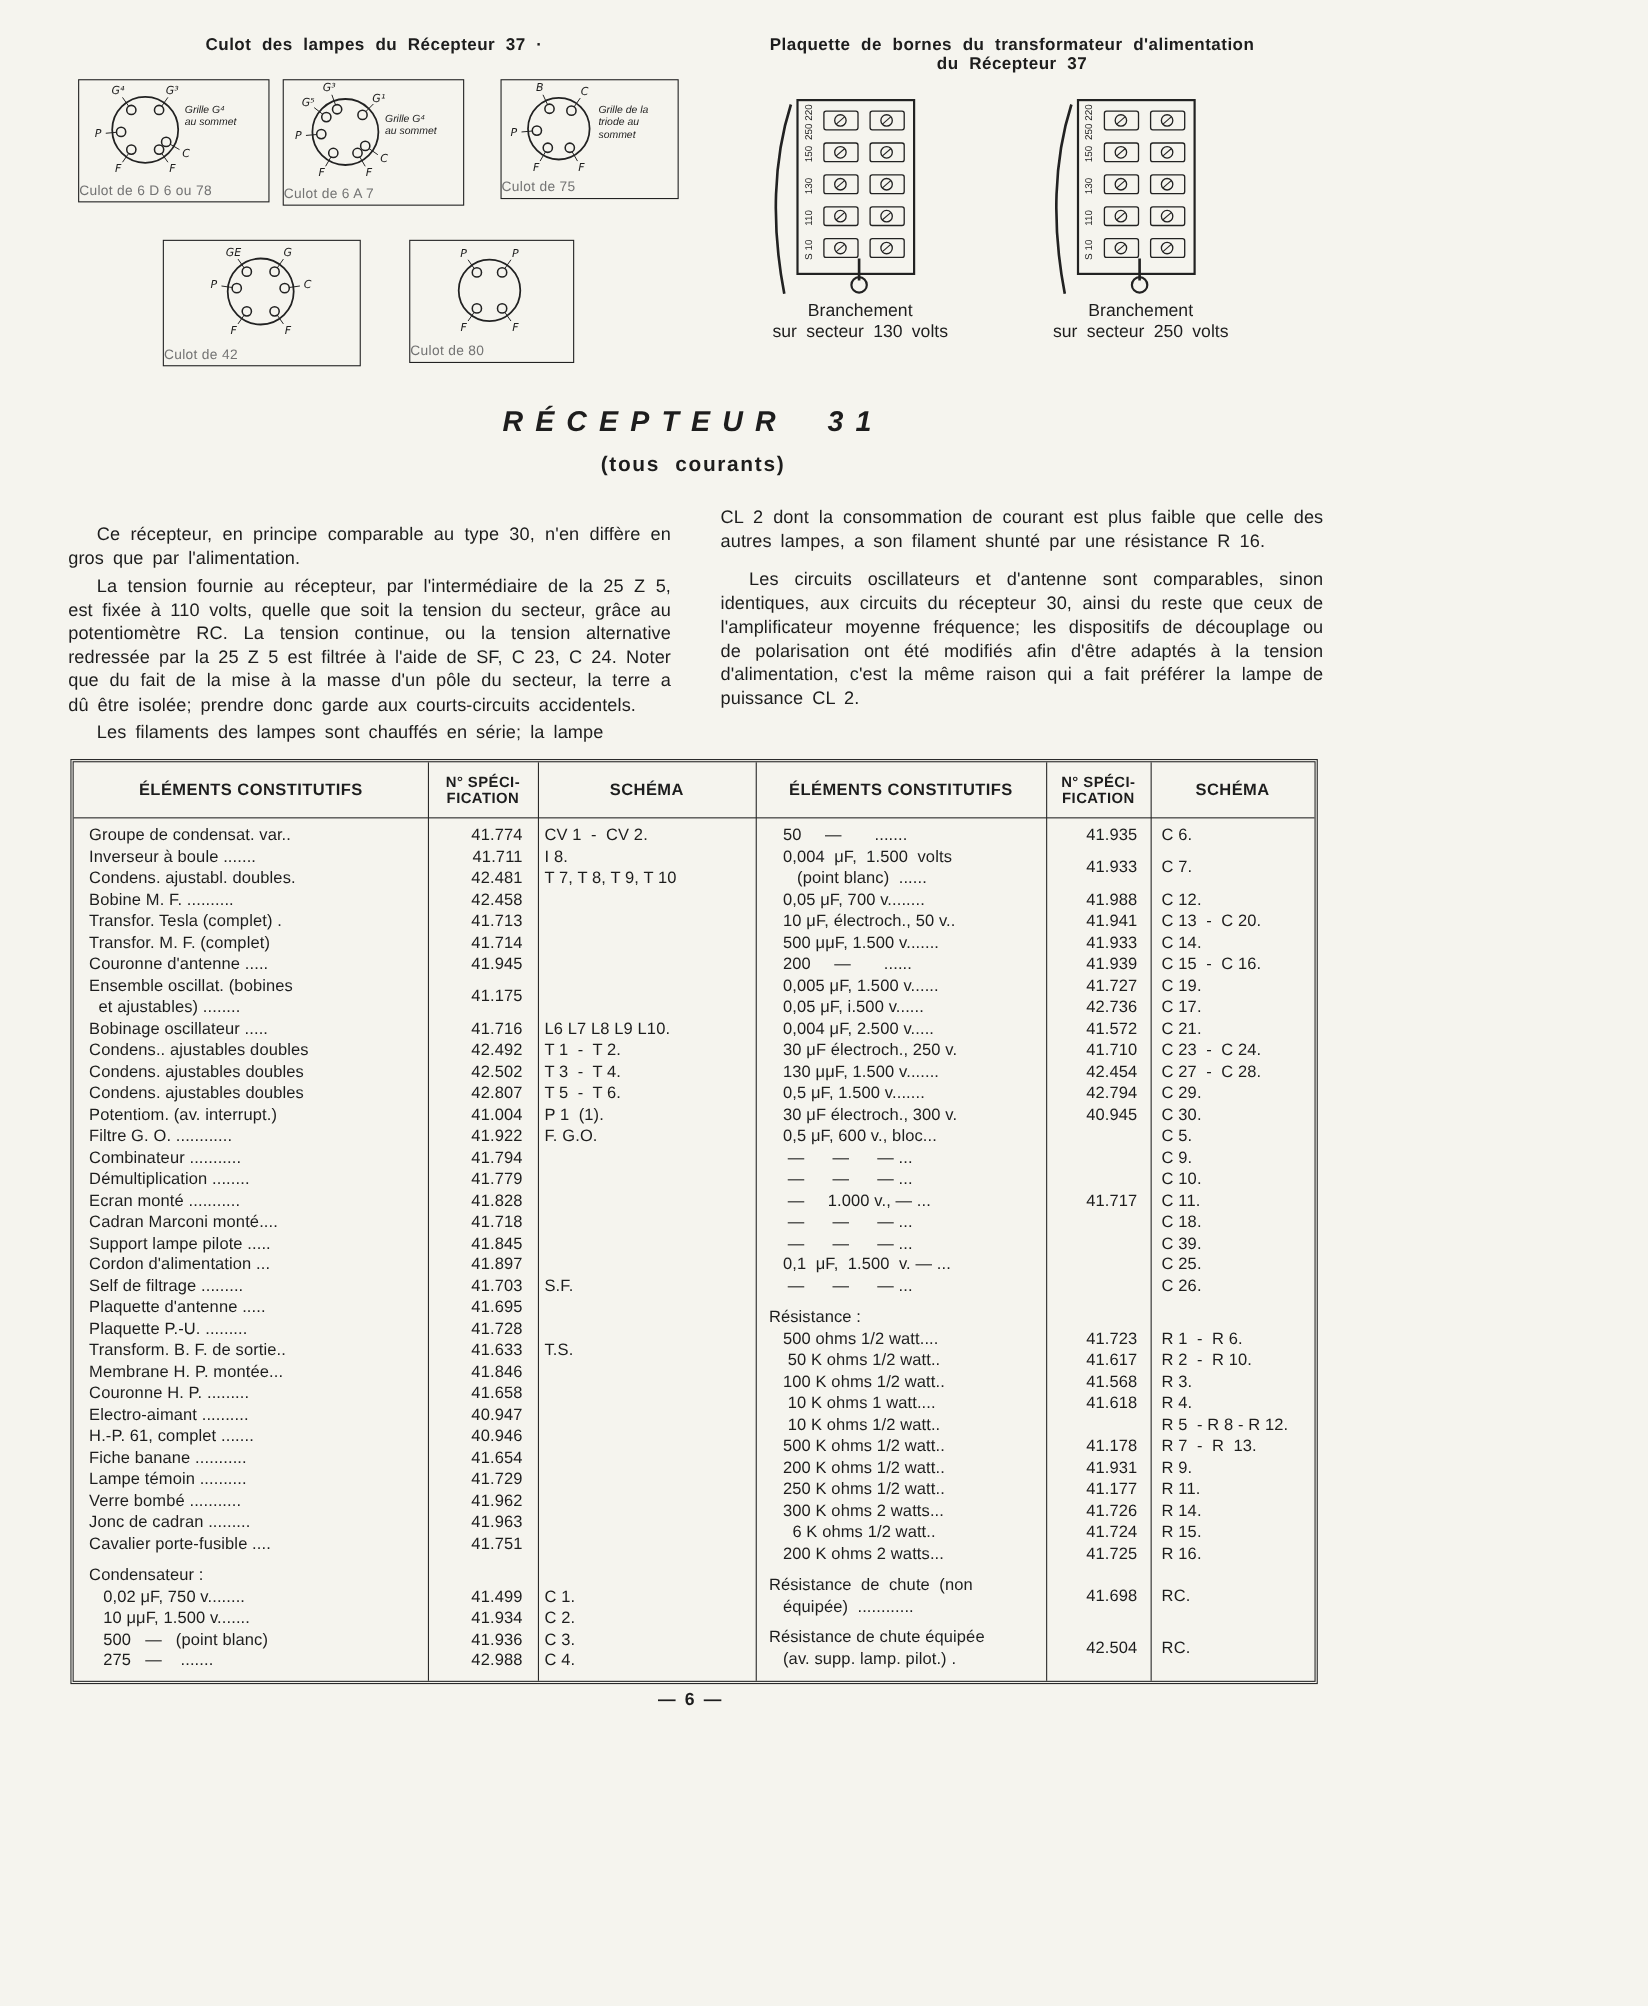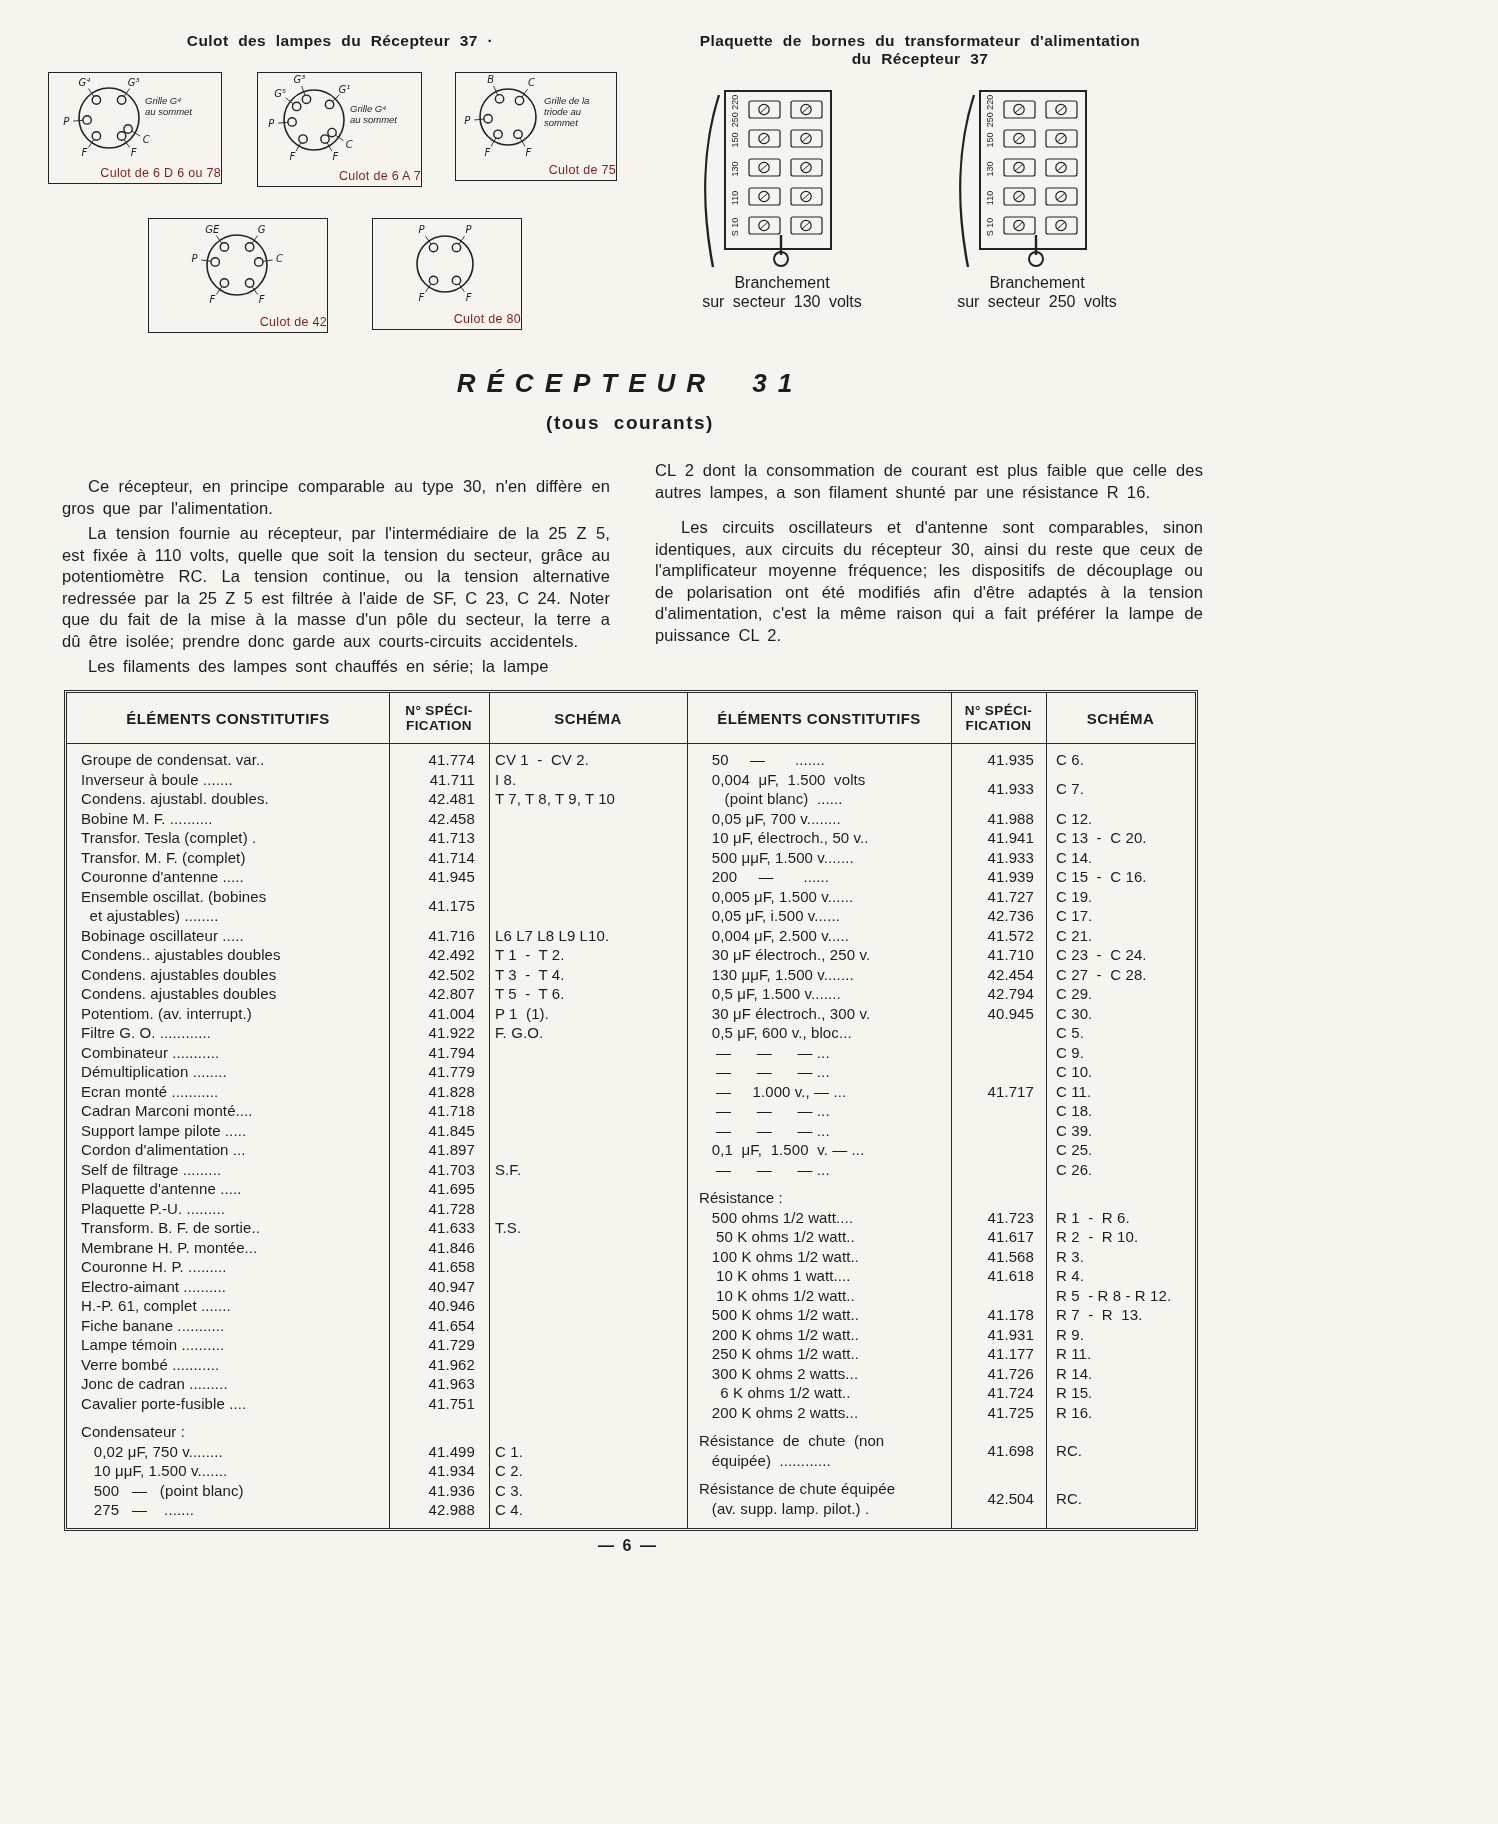--- a/index.html
+++ b/index.html
@@ -8,21 +8,21 @@
   .abs{position:absolute;}
   
   .sec-title{font-weight:bold;font-size:15.5px;letter-spacing:.4px;word-spacing:5px;text-align:center;white-space:pre-line;}
   
   .socket-box{position:absolute;border:1.6px solid #222;background:transparent;}
   .sk{fill:none;stroke:#222;stroke-width:1.6;}
   .sk2{fill:none;stroke:#222;stroke-width:1.4;}
   .skl{stroke:#222;stroke-width:.9;}
   .skt{font-family:"DejaVu Sans",sans-serif;font-style:italic;font-size:10px;fill:#1d1d1d;text-anchor:middle;}
   .socket-note{position:absolute;font-style:italic;font-size:9.5px;line-height:11px;color:#1d1d1d;}
-  .socket-caption{position:absolute;left:0;right:0;bottom:3px;text-align:right;font-size:12.5px;letter-spacing:.3px;color:#7f1d1d;}
+  .socket-caption{position:absolute;left:0;right:0;bottom:3px;text-align:left;font-size:12.5px;letter-spacing:.3px;color:#737373;}
   
   .board-svg{position:absolute;}
   .bd{fill:none;stroke:#222;}
   .bdt{font-family:"Liberation Sans",sans-serif;font-size:9px;fill:#1d1d1d;text-anchor:middle;}
   .board-caption{position:absolute;width:230px;text-align:center;font-size:16px;line-height:19px;white-space:pre-line;word-spacing:4px;}
   
   .main-title{left:0;width:1260px;text-align:center;font-weight:bold;font-size:26px;letter-spacing:11px;word-spacing:18px;font-style:italic;}
   .main-sub{left:0;width:1260px;text-align:center;font-weight:bold;font-size:19px;letter-spacing:1.5px;word-spacing:7px;}
   
   .bodycol{position:absolute;width:548px;font-size:16.5px;line-height:21.5px;text-align:justify;word-spacing:3.5px;letter-spacing:.1px;}
@@ -46,21 +46,21 @@
   .footer{position:absolute;left:64px;top:1537px;width:1128px;text-align:center;font-weight:bold;font-size:16px;letter-spacing:2px;}
 </style>
 </head>
 <body>
 
 <div class="page">
 
   <div class="abs sec-title" style="left:60px;top:32px;width:560px;">Culot  des  lampes  du  Récepteur  37  ·</div>
 
   <div id="sockets-area">
-      <div class="socket-box" style="left: 48px; top: 72px; width: 172px; height: 110px;"><svg width="168" height="88">
+      <div class="socket-box" style="left: 71px; top: 72px; width: 172px; height: 110px;"><svg width="168" height="88">
           <circle cx="60" cy="45" r="30" class="sk"></circle>
           <line x1="39.35124829136235" y1="15.510526405596288" x2="45.087012654872815" y2="23.70204684848621" class="skl"></line>
           <circle cx="47.381318400276996" cy="26.978655025642176" r="4.2" class="sk2"></circle>
           <text x="35.336213236905024" y="12.776462095573343" class="skt">G⁴</text>
           <line x1="80.64875170863766" y1="15.510526405596295" x2="74.9129873451272" y2="23.702046848486212" class="skl"></line>
           <circle cx="72.61868159972302" cy="26.97865502564218" r="4.2" class="sk2"></circle>
           <text x="84.66378676309499" y="12.77646209557335" class="skt">G³</text>
           <line x1="24.13699086869716" y1="48.137606738915686" x2="34.098937849614614" y2="47.266049311439104" class="skl"></line>
           <circle cx="38.083716641981596" cy="46.91742634044847" r="4.2" class="sk2"></circle>
           <text x="17.16362798205494" y="51.74769693814929" class="skt">P</text>

